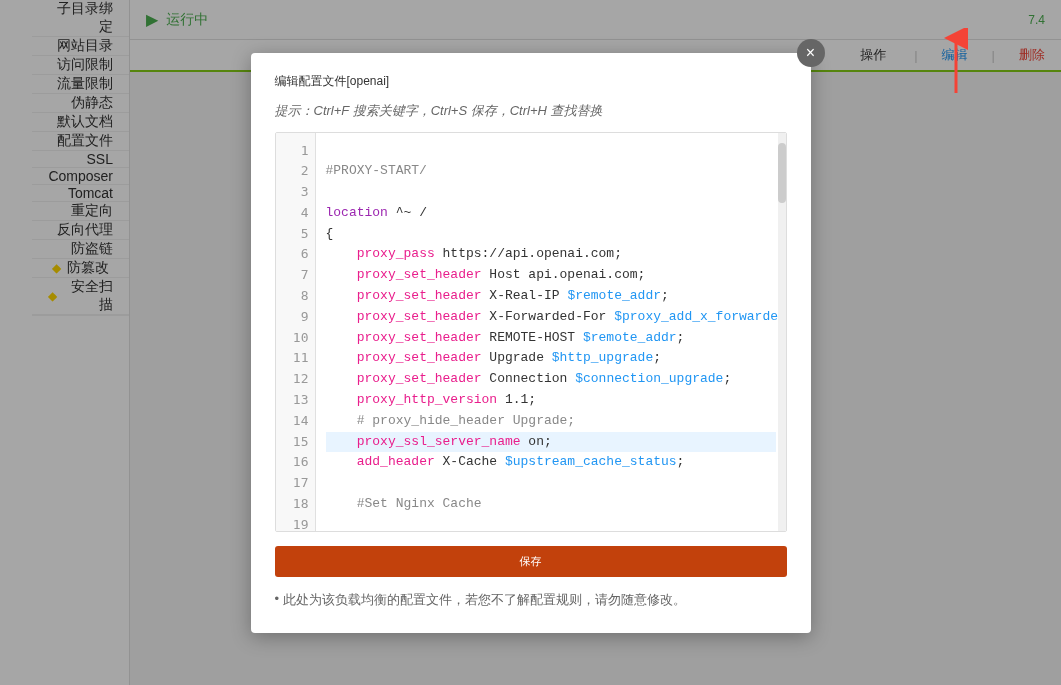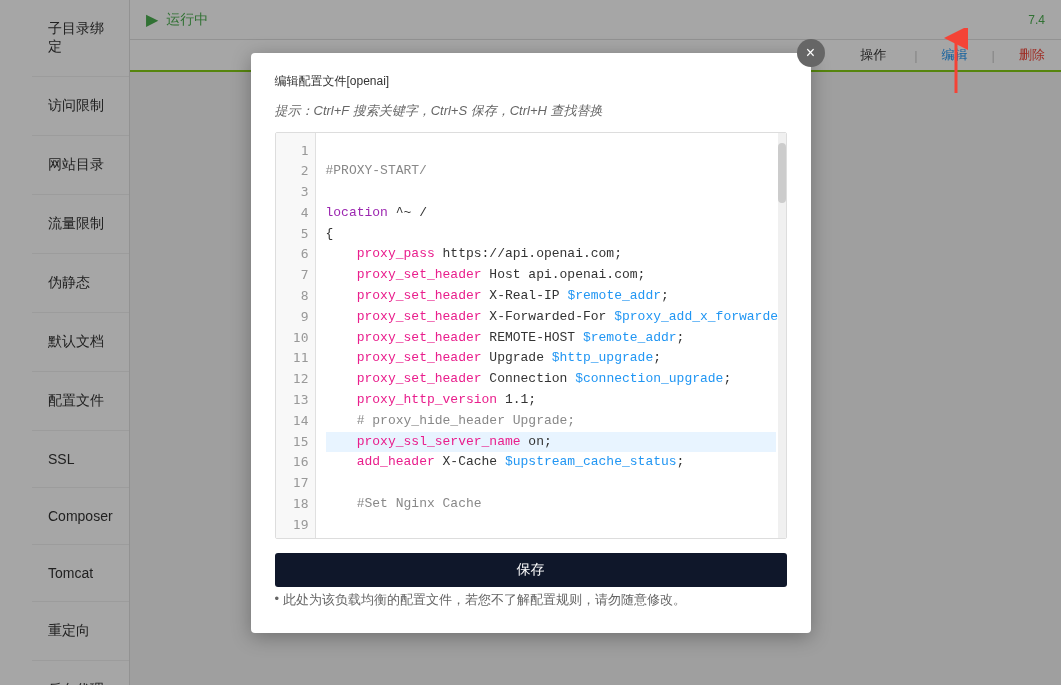--- a/index.html
+++ b/index.html
@@ -25,26 +25,26 @@
       width: 130px;
       background: #fff;
       border-right: 1px solid #e0e0e0;
       display: flex;
       flex-direction: column;
       padding-top: 0;
       height: 100%;
     }
 
     .sidebar-item {
-      padding: 20px 16px;
+      padding: 0 16px;
       font-size: 14px;
       color: #333;
       cursor: pointer;
       border-bottom: 1px solid #f0f0f0;
-      text-align: left;
+      text-align: right;
       margin-left: 32px;
     }
 
     .sidebar-item.has-icon {
       display: flex;
       align-items: center;
       gap: 6px;
       justify-content: center;
     }
 
@@ -237,28 +237,29 @@
       right: 0;
       width: 8px;
       height: 60px;
       background: #ccc;
       border-radius: 4px;
     }
 
     
     .save-btn {
       display: inline-block;
-      background: #0f172a;
+      background: #c2410c;
       color: #fff;
       padding: 8px 20px;
       border: none;
       border-radius: 3px;
-      font-size: 14px;
+      font-size: 11px;
       cursor: pointer;
       margin-top: 14px;
+      margin-bottom: 10px;
     }
 
     .modal-note {
       font-size: 13px;
       color: #666;
       margin-top: 4px;
       display: flex;
       align-items: flex-start;
       gap: 4px;
     }
@@ -289,24 +290,24 @@
 </head>
 <body>
 
 <div class="page-bg">
 
   <div class="sidebar">
     <div class="sidebar-item">
       <span>子目录绑定</span>
     </div>
     <div class="sidebar-item">
+      <span>网站目录</span>
+    </div>
+    <div class="sidebar-item">
       <span>访问限制</span>
-    </div>
-    <div class="sidebar-item">
-      <span>网站目录</span>
     </div>
     <div class="sidebar-item">
       <span>流量限制</span>
     </div>
     <div class="sidebar-item">
       <span>伪静态</span>
     </div>
     <div class="sidebar-item">
       <span>默认文档</span>
     </div>

